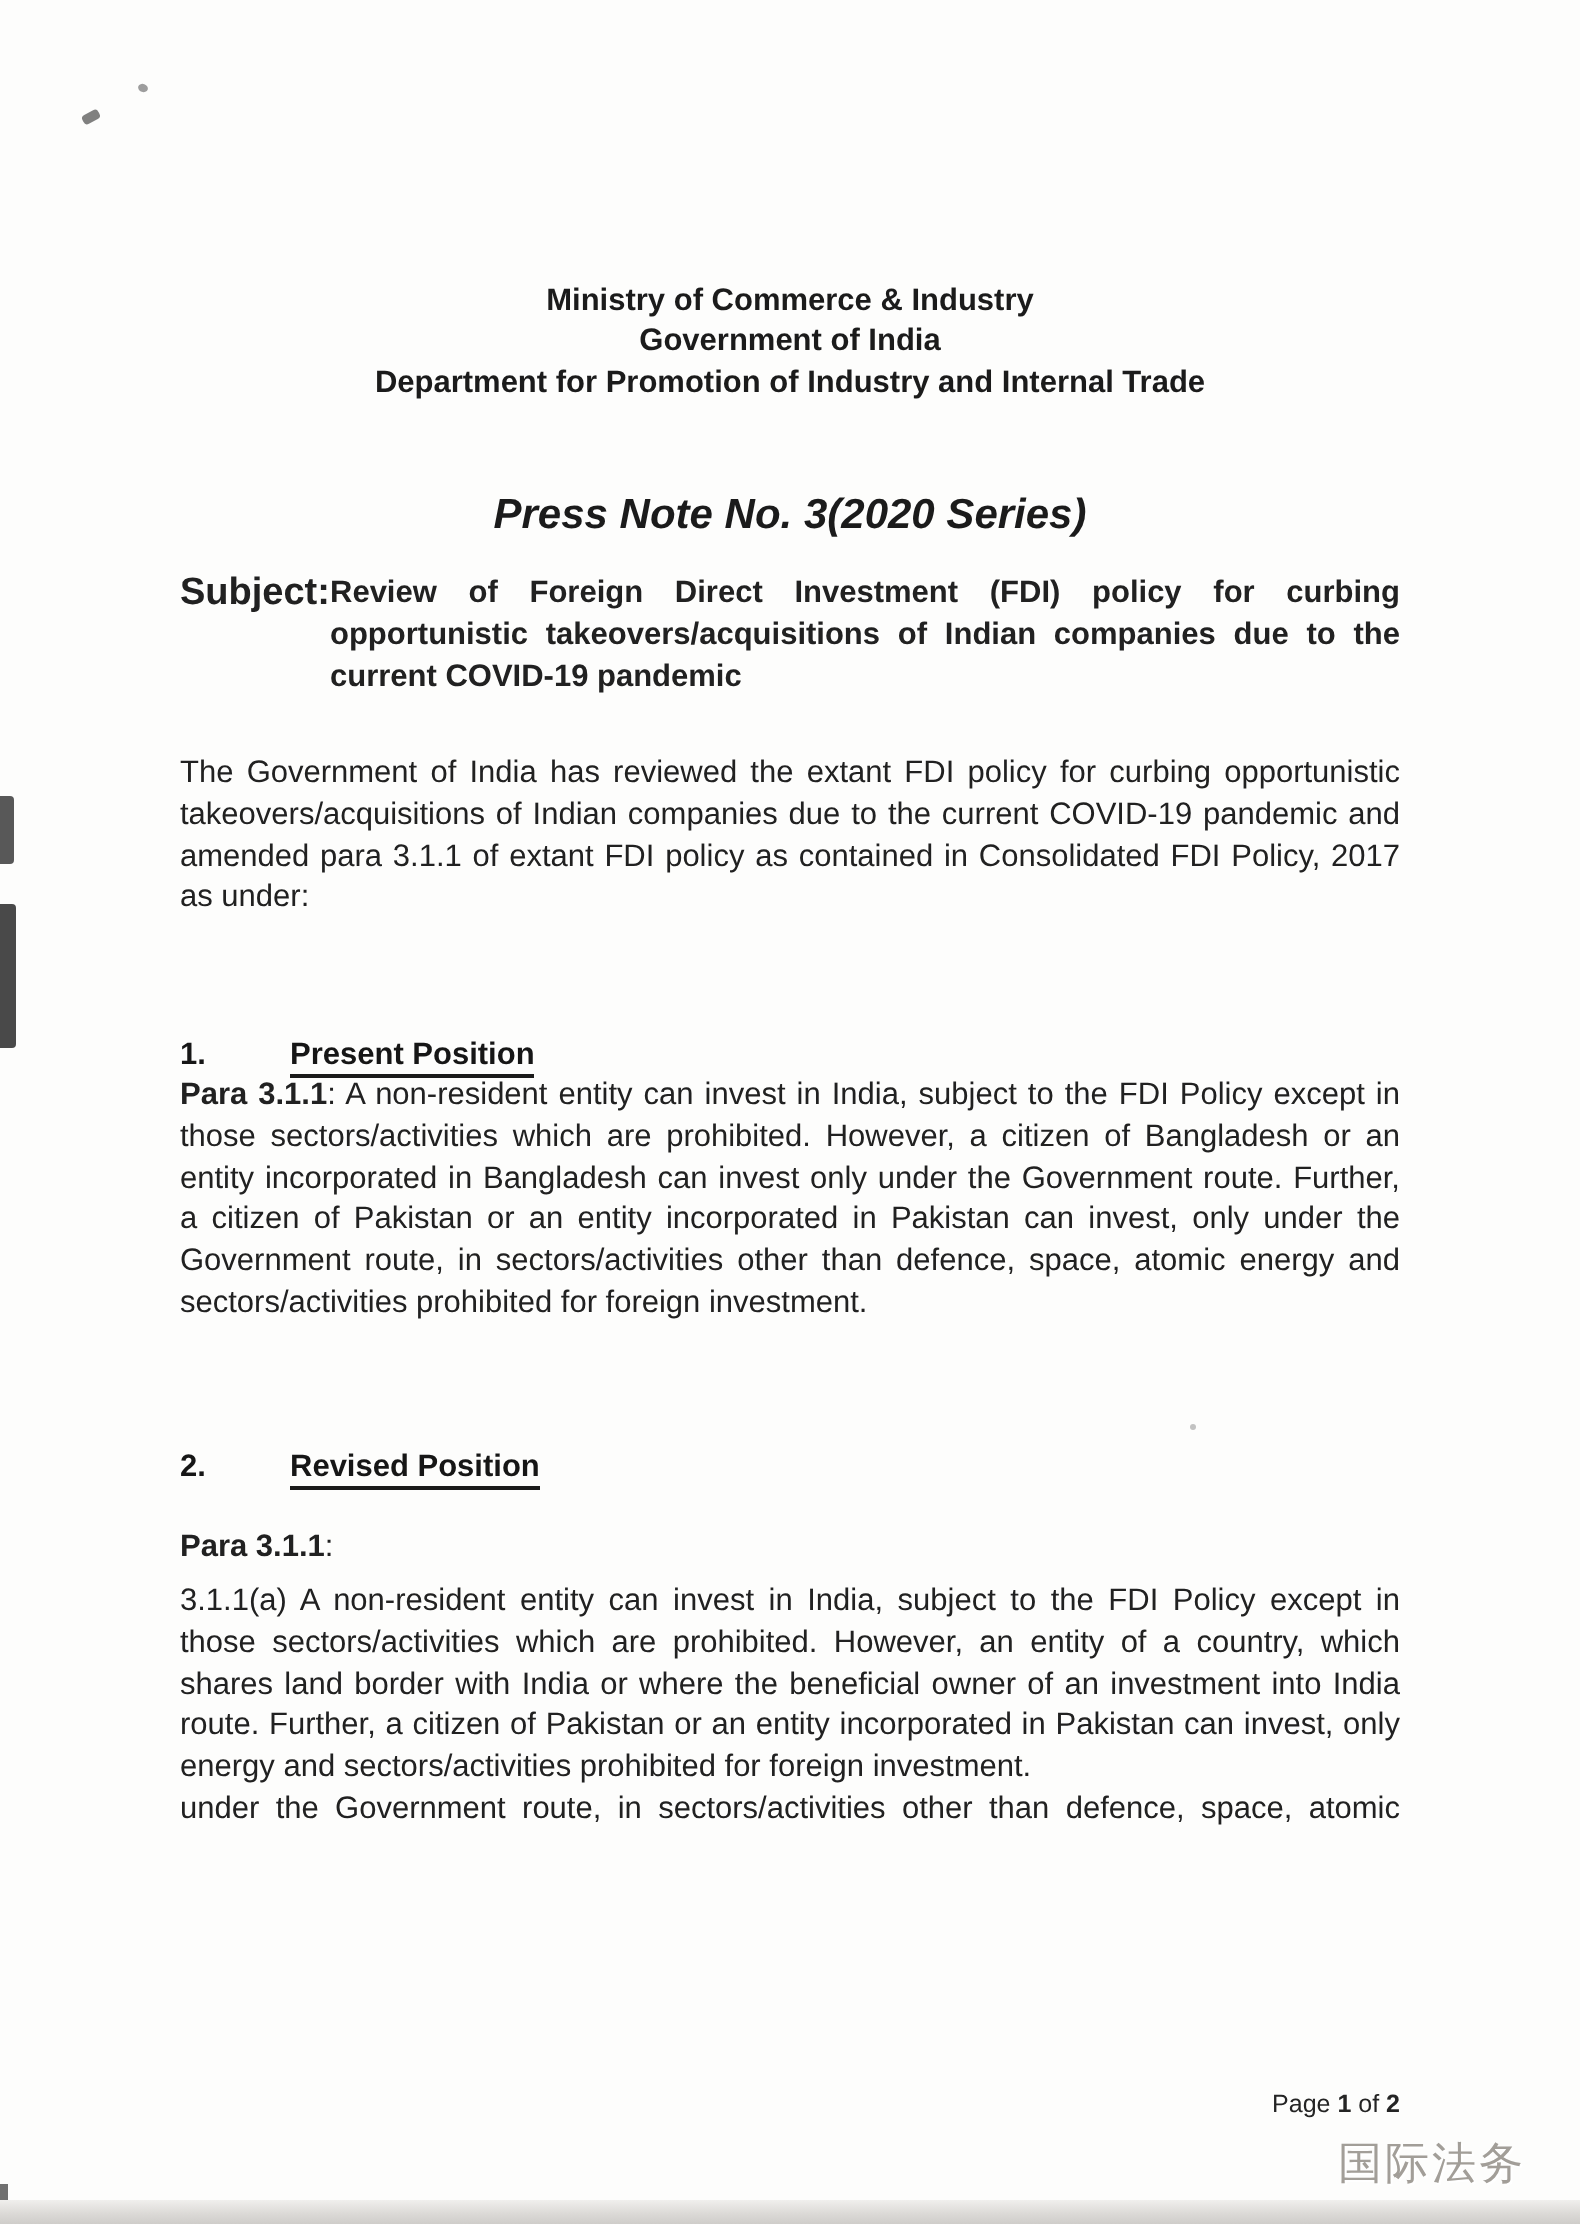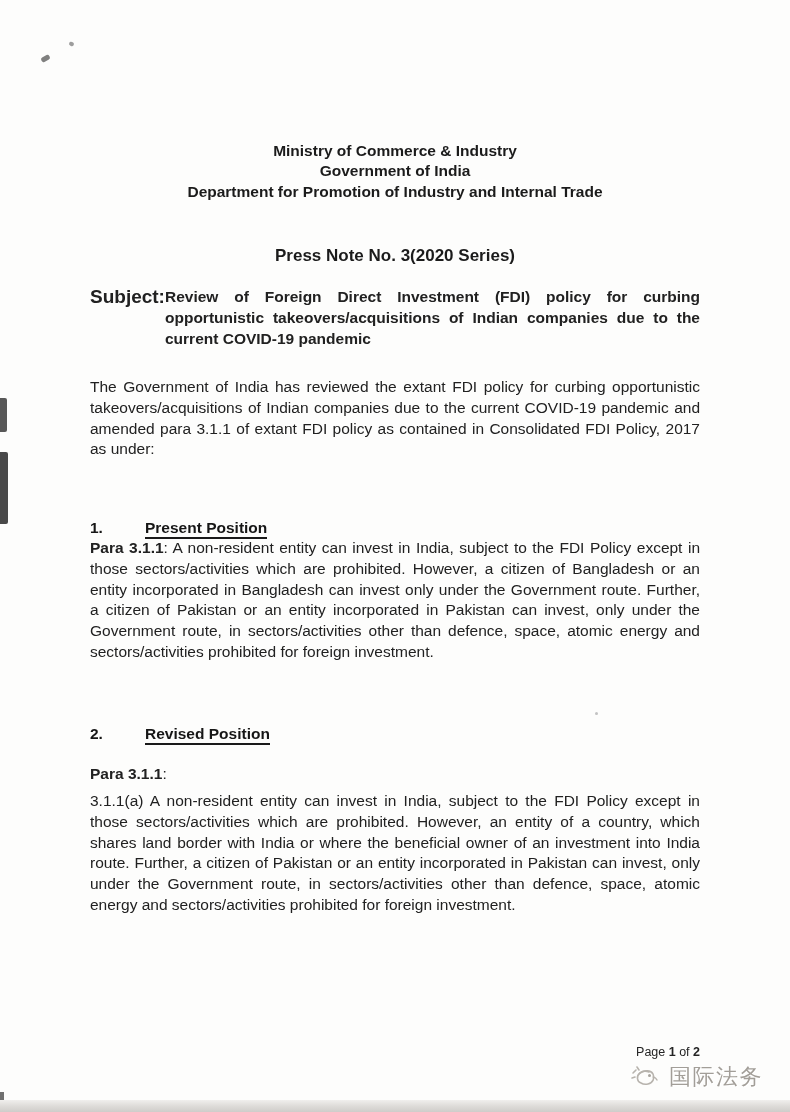--- a/index.html
+++ b/index.html
@@ -13,21 +13,21 @@
 
   
   .abs{position:absolute;left:90px;width:610px;}
 
   .header{top:141px;}
   .header-line{
     font-weight:700;font-size:15.5px;line-height:20.4px;text-align:center;
     color:#1b1b1b;
   }
   .press-note{
-    top:246px;text-align:center;font-weight:700;font-size:17px;color:#1b1b1b;
+    top:246px;text-align:center;font-weight:700;font-size:21px;color:#1b1b1b;font-style:italic;
   }
 
   .subject{top:287px;}
   .subject-label{
     position:absolute;left:0;top:0;font-weight:700;font-size:19px;line-height:20.8px;
   }
   .subject-body{margin-left:75px;font-weight:700;}
 
   .tline{
     font-size:15.5px;line-height:20.8px;white-space:nowrap;
@@ -50,20 +50,21 @@
   .page-num{
     top:1044px;text-align:right;font-size:12.5px;line-height:16px;color:#242424;
   }
 
   
   .watermark{
     position:absolute;top:1060px;right:27px;height:34px;
     display:flex;align-items:center;gap:7px;
     color:#a29e98;font-size:22px;letter-spacing:1.5px;
     text-shadow:1px 1px 0 #ffffff;
+    flex-direction:column;
   }
   .bottom-strip{
     position:absolute;bottom:0;left:0;width:790px;height:12px;
     background:linear-gradient(180deg,#f0efed 0%,#dcdad7 55%,#cfcdca 100%);
   }
 
   
   .speck1{position:absolute;left:69px;top:42px;width:5px;height:4px;background:#6a6a6a;border-radius:50%;opacity:.65;transform:rotate(20deg);}
   .speck2{position:absolute;left:41px;top:56px;width:9px;height:5px;background:#555;border-radius:2px;opacity:.75;transform:rotate(-28deg);}
   .edge-seg1{position:absolute;left:0;top:398px;width:7px;height:34px;background:#3b3b3b;opacity:.85;border-radius:0 2px 2px 0;}
@@ -123,22 +124,22 @@
     <span class="num">2.</span><span class="title">Revised Position</span>
   </div>
   <div class="abs sec2-label">
       <div class="tline tline-last"><span class="b">Para 3.1.1</span><span>:</span></div>
     </div>
   <div class="abs sec2-para">
       <div class="tline">3.1.1(a) A non-resident entity can invest in India, subject to the FDI Policy except in</div>
       <div class="tline">those sectors/activities which are prohibited. However, an entity of a country, which</div>
       <div class="tline">shares land border with India or where the beneficial owner of an investment into India</div>
       <div class="tline">route. Further, a citizen of Pakistan or an entity incorporated in Pakistan can invest, only</div>
+      <div class="tline tline-last">energy and sectors/activities prohibited for foreign investment.</div>
       <div class="tline">under the Government route, in sectors/activities other than defence, space, atomic</div>
-      <div class="tline tline-last">energy and sectors/activities prohibited for foreign investment.</div>
     </div>
 
   <div class="abs page-num"><span>Page </span><span class="b">1</span><span> of </span><span class="b">2</span></div>
 
   <div class="watermark">
     <svg width="32" height="28" viewBox="0 0 32 28">
       <g fill="none" stroke="#b7b3ad" stroke-width="1.6" stroke-linecap="round">
         <path d="M3 10 L6 7"></path>
         <path d="M7 4 L9 7"></path>
         <path d="M2 15 L5 14"></path>

